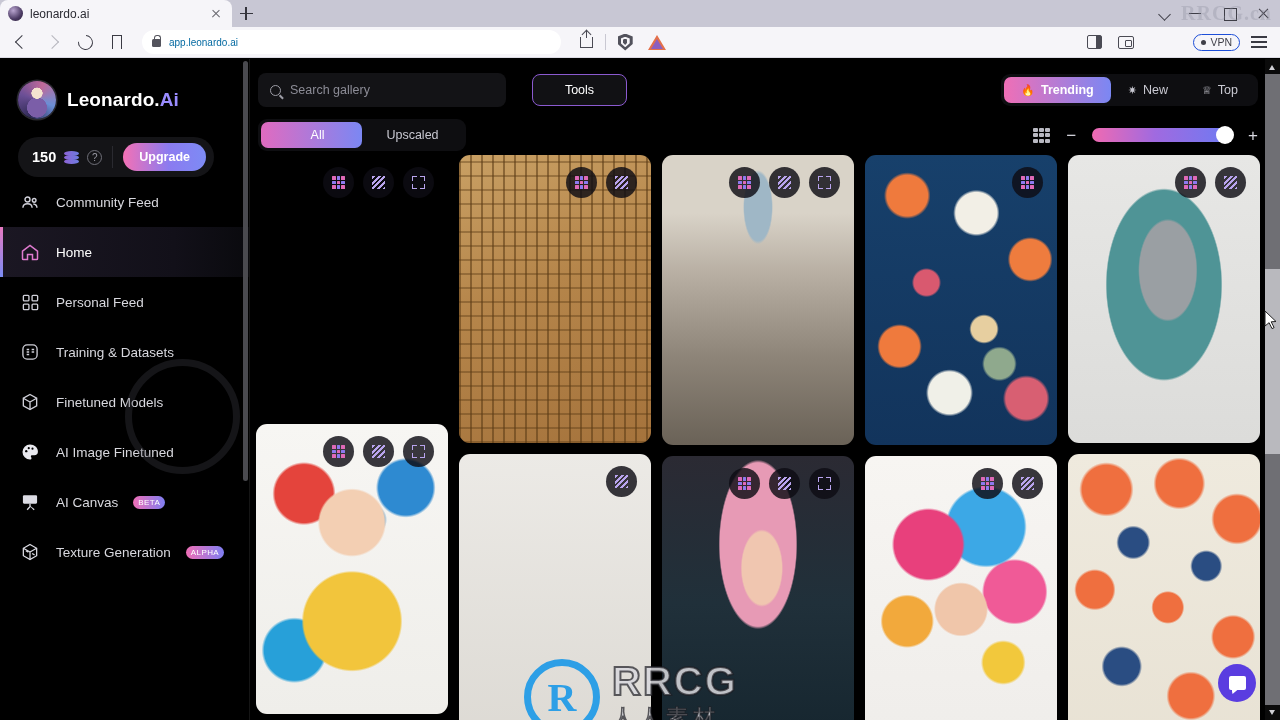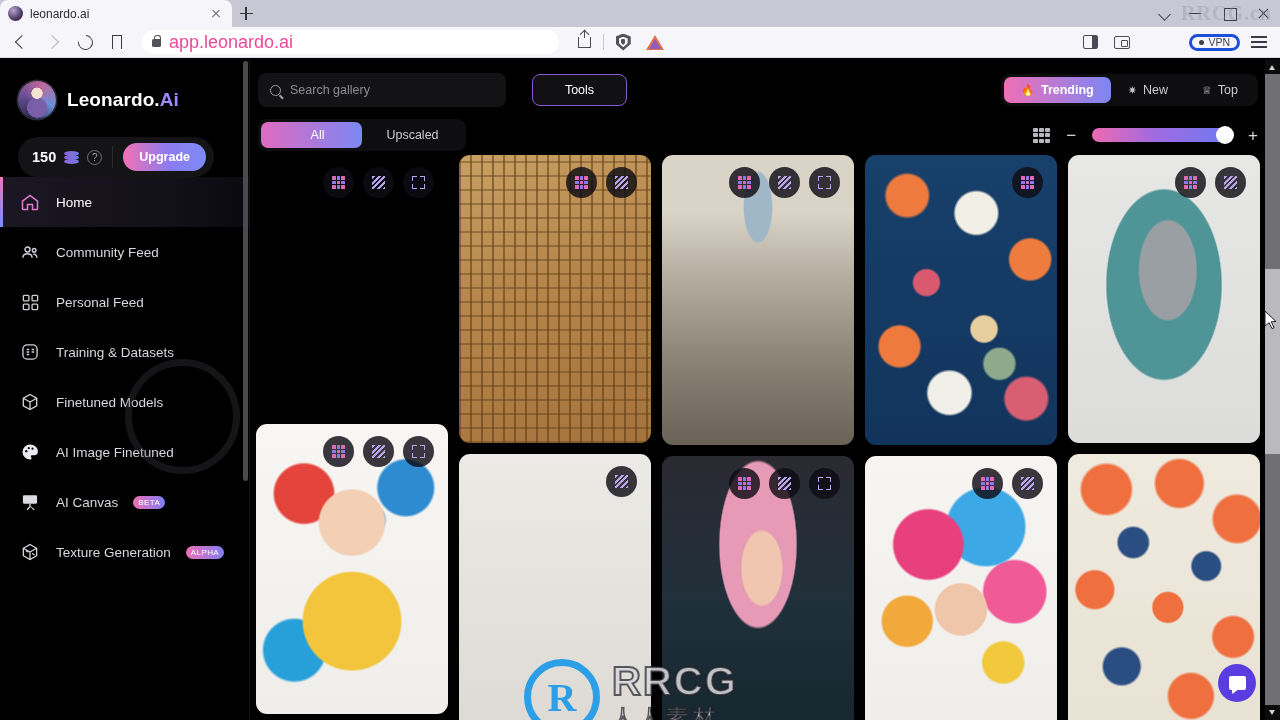--- a/index.html
+++ b/index.html
@@ -91,21 +91,21 @@
     display:flex; align-items:center; padding:0 10px; gap:8px; margin: 0 6px;
   }
   .lock {
     width:9px; height:8px; background:#53535c; border-radius:1.5px; position:relative; flex:none;
     margin-top:2px;
   }
   .lock::before{
     content:""; position:absolute; left:2px; top:-4.5px; width:5px; height:5px;
     border:1.4px solid #53535c; border-bottom:none; border-radius:3px 3px 0 0;
   }
-  .url { font-size:18px; color:#ec4899; }
+  .url { font-size:10px; color:#0369a1; }
   .tb-ic { width:26px;height:26px; position:relative; display:flex;align-items:center;justify-content:center; }
   .share-ic { width:13px;height:11px;border:1.5px solid #4a4a54; border-top:none; position:relative;}
   .share-ic::after{ content:""; position:absolute; left:5px; top:-7px; width:1.5px; height:8px; background:#4a4a54;}
   .share-ic::before{ content:""; position:absolute; left:2px; top:-6px; width:6px;height:6px; border-left:1.5px solid #4a4a54;border-top:1.5px solid #4a4a54; transform:rotate(45deg);}
   .divline { width:1px; height:16px; background:#c9c8d2; }
   .shield {
     width:15px; height:17px; background:#52525c;
     clip-path: polygon(50% 0, 100% 18%, 100% 62%, 50% 100%, 0 62%, 0 18%);
     position:relative;
   }
@@ -117,21 +117,21 @@
     content:""; position:absolute; left:5.2px; top:5px; width:4.5px;height:6.5px; background:#52525c; z-index:2;
     clip-path: polygon(50% 0, 100% 20%, 100% 60%, 50% 100%, 0 60%, 0 20%);
   }
   .brave-tri { width:0;height:0;border-left:9px solid transparent;border-right:9px solid transparent;border-bottom:15px solid #e4704a; position:relative;}
   .brave-tri::after{content:"";position:absolute;left:-6px;top:4px;width:0;height:0;border-left:6px solid transparent;border-right:6px solid transparent;border-bottom:10px solid #8b5fbf;}
   .panel-ic { width:15px;height:14px;border:1.6px solid #4a4a54;border-radius:2px; position:relative;}
   .panel-ic::after{content:"";position:absolute;right:0;top:0;bottom:0;width:5px;background:#4a4a54;}
   .wallet-ic { width:16px;height:13px;border:1.6px solid #4a4a54;border-radius:2px; position:relative;}
   .wallet-ic::after{content:"";position:absolute;right:1px;top:3px;width:5px;height:5px;border:1.4px solid #4a4a54;border-radius:1px;}
   .vpn-pill {
-    height:17px; border:3px solid #1d4ed8; border-radius:9px; display:flex; align-items:center;
+    height:17px; border:1px solid #1d4ed8; border-radius:9px; display:flex; align-items:center;
     gap:4px; padding: 0 7px; font-size:10.5px; color:#3f3f48;margin-left:48px;
   }
   .vpn-dot { width:5px;height:5px;border-radius:50%;background:#3f3f48; }
   .menu-ic { width:16px;height:12px; display:flex;flex-direction:column;justify-content:space-between;}
   .menu-ic span{display:block;height:1.8px;background:#3a3a44;}
 
   
   .wm-chrome{
     position:absolute; right:8px; top:2px; font-size:20px; font-weight:bold;
     color:rgba(140,140,155,.32); letter-spacing:1px; pointer-events:none;
@@ -495,39 +495,39 @@
             <i></i>
             <i></i>
             <i></i>
           </span>
         <span class="qmark">?</span>
         <span class="credit-sep"></span>
         <button class="upgrade-btn">Upgrade</button>
       </div>
 
 
-      <div class="nav-item active">
-        <span class="nav-ico">
-          <svg width="20" height="20" viewBox="0 0 24 24" fill="none" stroke="#e07bd0" stroke-width="1.8">
-              <path d="M3 11l9-7 9 7v9a1 1 0 0 1-1 1h-5v-6H9v6H4a1 1 0 0 1-1-1z"></path>
-            </svg>
-        </span>
-        <span>Home</span>
-      </div>
-
       <div class="nav-item">
         <span class="nav-ico">
           <svg width="20" height="20" viewBox="0 0 24 24" fill="none" stroke="#cfcfd8" stroke-width="1.7">
               <circle cx="9" cy="9" r="3"></circle>
               <circle cx="17" cy="10" r="2.2"></circle>
               <path d="M3.5 19c0-3 2.4-5 5.5-5s5.5 2 5.5 5"></path>
               <path d="M16 14.4c2.4.2 4.3 2 4.3 4.6"></path>
             </svg>
         </span>
         <span>Community Feed</span>
+      </div>
+
+      <div class="nav-item active">
+        <span class="nav-ico">
+          <svg width="20" height="20" viewBox="0 0 24 24" fill="none" stroke="#e07bd0" stroke-width="1.8">
+              <path d="M3 11l9-7 9 7v9a1 1 0 0 1-1 1h-5v-6H9v6H4a1 1 0 0 1-1-1z"></path>
+            </svg>
+        </span>
+        <span>Home</span>
       </div>
 
       <div class="nav-item">
         <span class="nav-ico">
           <svg width="19" height="19" viewBox="0 0 24 24" fill="none" stroke="#cfcfd8" stroke-width="1.7">
               <rect x="3" y="3" width="7" height="7" rx="1.2"></rect>
               <rect x="14" y="3" width="7" height="7" rx="1.2"></rect>
               <rect x="3" y="14" width="7" height="7" rx="1.2"></rect>
               <rect x="14" y="14" width="7" height="7" rx="1.2"></rect>
             </svg>

